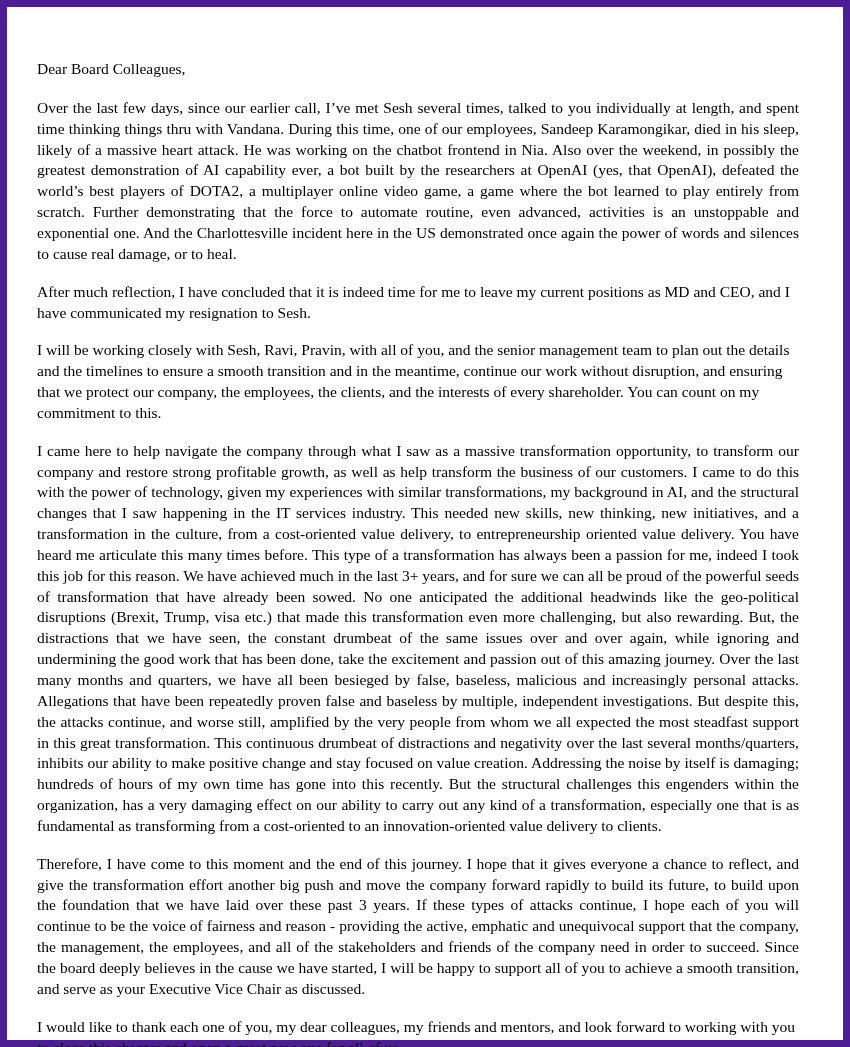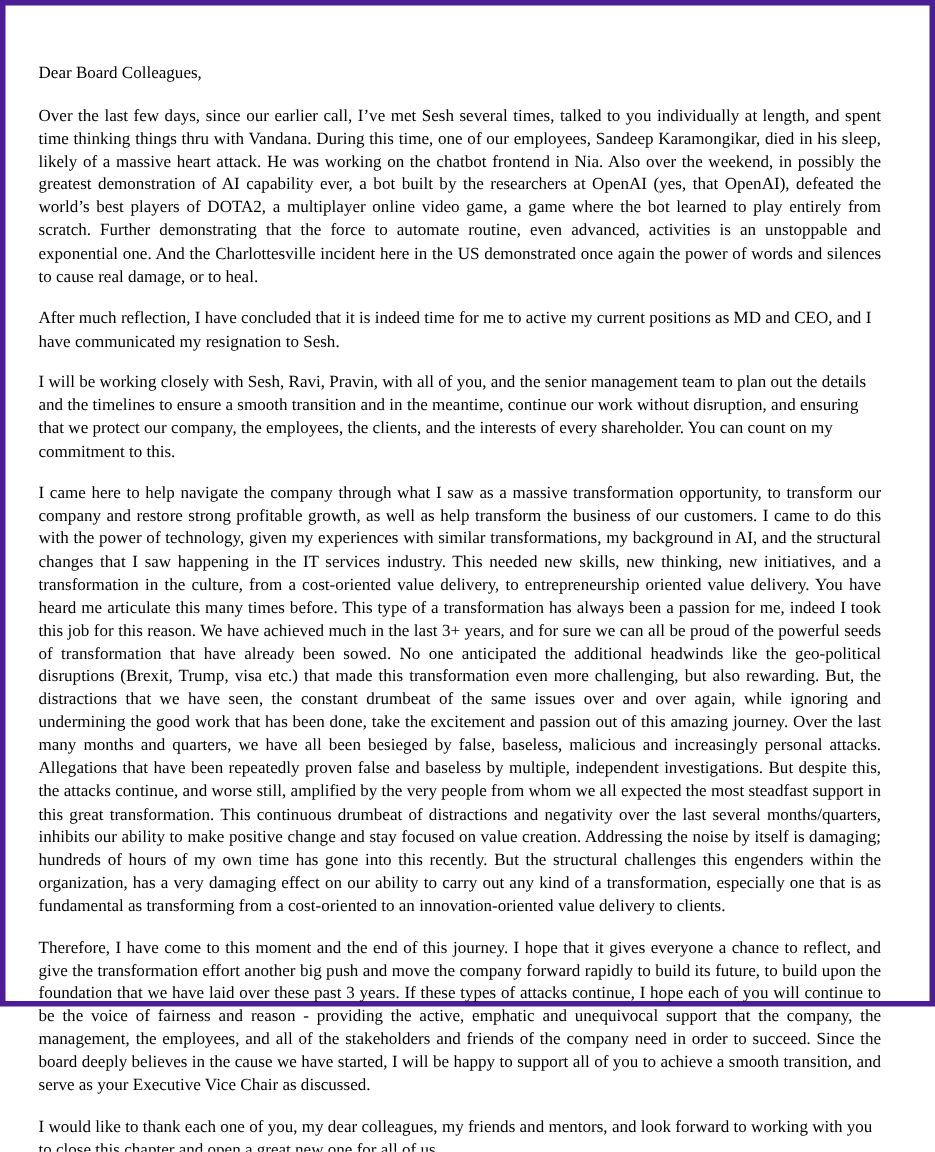--- a/index.html
+++ b/index.html
@@ -9,22 +9,22 @@
   }
   body {
     width: 850px;
     height: 1047px;
     font-family: "Liberation Serif", "DejaVu Serif", serif;
     color: #000000;
   }
   .page {
     box-sizing: border-box;
     width: 850px;
-    height: 915px;
-    border: 5px solid #4c1d95;
+    height: 1047px;
+    border: 7px solid #4c1d95;
     padding: 52px 26px 20px 30px;
     background: #ffffff;
   }
   .letter {
     box-sizing: border-box;
     padding: 0 2px 0 0;
   }
   .salutation {
     font-size: 15.5px;
     line-height: 1.35;
@@ -44,20 +44,20 @@
 </style>
 </head>
 <body>
 
 <div class="page">
   <div class="letter">
 
     <div class="salutation">Dear Board Colleagues,</div>
 
     <p class="para">Over the last few days, since our earlier call, I’ve met Sesh several times, talked to you individually at length, and spent time thinking things thru with Vandana.  During this time, one of our employees, Sandeep Karamongikar, died in his sleep, likely of a massive heart attack.  He was working on the chatbot frontend in Nia.  Also over the weekend, in possibly the greatest demonstration of AI capability ever, a bot built by the researchers at OpenAI (yes, that OpenAI), defeated the world’s best players of DOTA2, a multiplayer online video game, a game where the bot learned to play entirely from scratch.  Further demonstrating that the force to automate routine, even advanced, activities is an unstoppable and exponential one.  And the Charlottesville incident here in the US demonstrated once again the power of words and silences to cause real damage, or to heal.</p>
-    <p class="para left">After much reflection, I have concluded that it is indeed time for me to active my current positions as MD and CEO, and I have communicated my resignation to Sesh.</p>
+    <p class="para left">After much reflection, I have concluded that it is indeed time for me to leave my current positions as MD and CEO, and I have communicated my resignation to Sesh.</p>
     <p class="para left">I will be working closely with Sesh, Ravi, Pravin, with all of you, and the senior management team to plan out the details and the timelines to ensure a smooth transition and in the meantime, continue our work without disruption, and ensuring that we protect our company, the employees, the clients, and the interests of every shareholder. You can count on my commitment to this.</p>
     <p class="para">I came here to help navigate the company through what I saw as a massive transformation opportunity, to transform our company and restore strong profitable growth, as well as help transform the business of our customers. I came to do this with the power of technology, given my experiences with similar transformations, my background in AI, and the structural changes that I saw happening in the IT services industry. This needed new skills, new thinking, new initiatives, and a transformation in the culture, from a cost-oriented value delivery, to entrepreneurship oriented value delivery. You have heard me articulate this many times before. This type of a transformation has always been a passion for me, indeed I took this job for this reason.  We have achieved much in the last 3+ years, and for sure we can all be proud of the powerful seeds of transformation that have already been sowed.  No one anticipated the additional headwinds like the geo-political disruptions (Brexit, Trump, visa etc.) that made this transformation even more challenging, but also rewarding. But, the distractions that we have seen, the constant drumbeat of the same issues over and over again, while ignoring and undermining the good work that has been done, take the excitement and passion out of this amazing journey. Over the last many months and quarters, we have all been besieged by false, baseless, malicious and increasingly personal attacks.  Allegations that have been repeatedly proven false and baseless by multiple, independent investigations. But despite this, the attacks continue, and worse still, amplified by the very people from whom we all expected the most steadfast support in this great transformation.  This continuous drumbeat of distractions and negativity over the last several months/quarters, inhibits our ability to make positive change and stay focused on value creation.  Addressing the noise by itself is damaging; hundreds of hours of my own time has gone into this recently.  But the structural challenges this engenders within the organization, has a very damaging effect on our ability to carry out any kind of a transformation, especially one that is as fundamental as transforming from a cost-oriented to an innovation-oriented value delivery to clients.</p>
     <p class="para">Therefore, I have come to this moment and the end of this journey. I hope that it gives everyone a chance to reflect, and give the transformation effort another big push and move the company forward rapidly to build its future, to build upon the foundation that we have laid over these past 3 years.  If these types of attacks continue, I hope each of you will continue to be the voice of fairness and reason - providing the active, emphatic and unequivocal support that the company, the management, the employees, and all of the stakeholders and friends of the company need in order to succeed.  Since the board deeply believes in the cause we have started, I will be happy to support all of you to achieve a smooth transition, and serve as your Executive Vice Chair as discussed.</p>
     <p class="para left">I would like to thank each one of you, my dear colleagues, my friends and mentors, and look forward to working with you to close this chapter and open a great new one for all of us.</p>
 
   </div>
 </div>
 
 </body></html>

